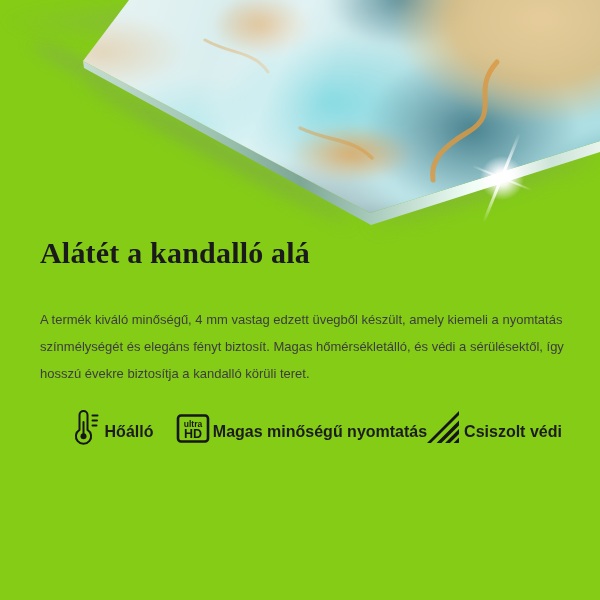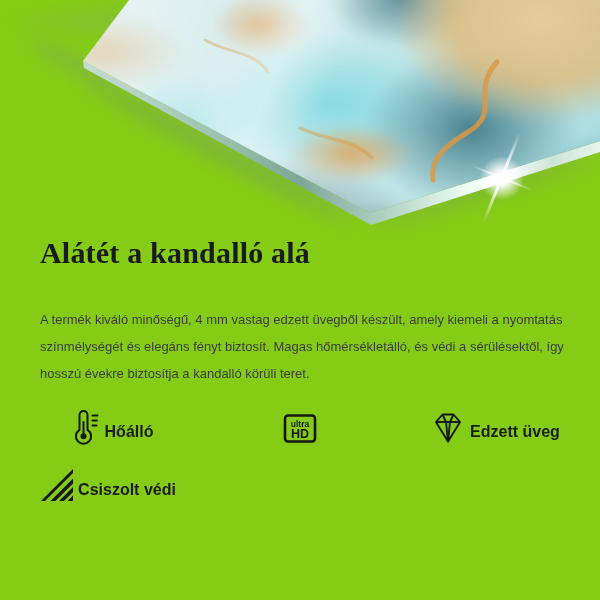--- a/index.html
+++ b/index.html
@@ -171,35 +171,24 @@
     </div>
 
     <div class="feature">
       <div class="icon-box">
         <svg class="icn" width="40" height="40" viewBox="0 0 40 40">
           <rect x="5" y="7.5" width="30" height="26" rx="3" fill="none" stroke="#161616" stroke-width="2.6"></rect>
           <text x="20" y="18.5" text-anchor="middle" font-family="Liberation Sans, sans-serif" font-size="8.5" font-weight="bold" fill="#161616">ultra</text>
           <text x="20" y="30" text-anchor="middle" font-family="Liberation Sans, sans-serif" font-size="12.5" font-weight="bold" fill="#161616">HD</text>
         </svg>
       </div>
-    </div>
-
-
-    <div class="feature">
-      <div class="icon-box">
-        <svg class="icn" width="40" height="40" viewBox="0 0 40 40">
-          <g fill="none" stroke="#161616" stroke-width="1.9" stroke-linejoin="round">
-            <path d="M8 14 L14.5 6.5 H25.5 L32 14 L20 33.5 Z"></path>
-            <path d="M8 14 H32"></path>
-            <path d="M14.5 6.5 L18 14 L20 33.5 L22 14 L25.5 6.5"></path>
-          </g>
-        </svg>
-      </div>
-      <div class="label">Edzett üveg</div>
-    </div>
+      <div class="label">Magas minőségű nyomtatás</div>
+    </div>
+
+
 
     <div class="feature">
       <div class="icon-box">
         <svg class="icn" width="40" height="40" viewBox="0 0 40 40">
           <defs>
               <clipPath id="triClip">
                 <path d="M3 35 L35 3 V35 Z"></path>
               </clipPath>
             </defs>
           <g clip-path="url(#triClip)" stroke="#161616" stroke-width="3.4">

